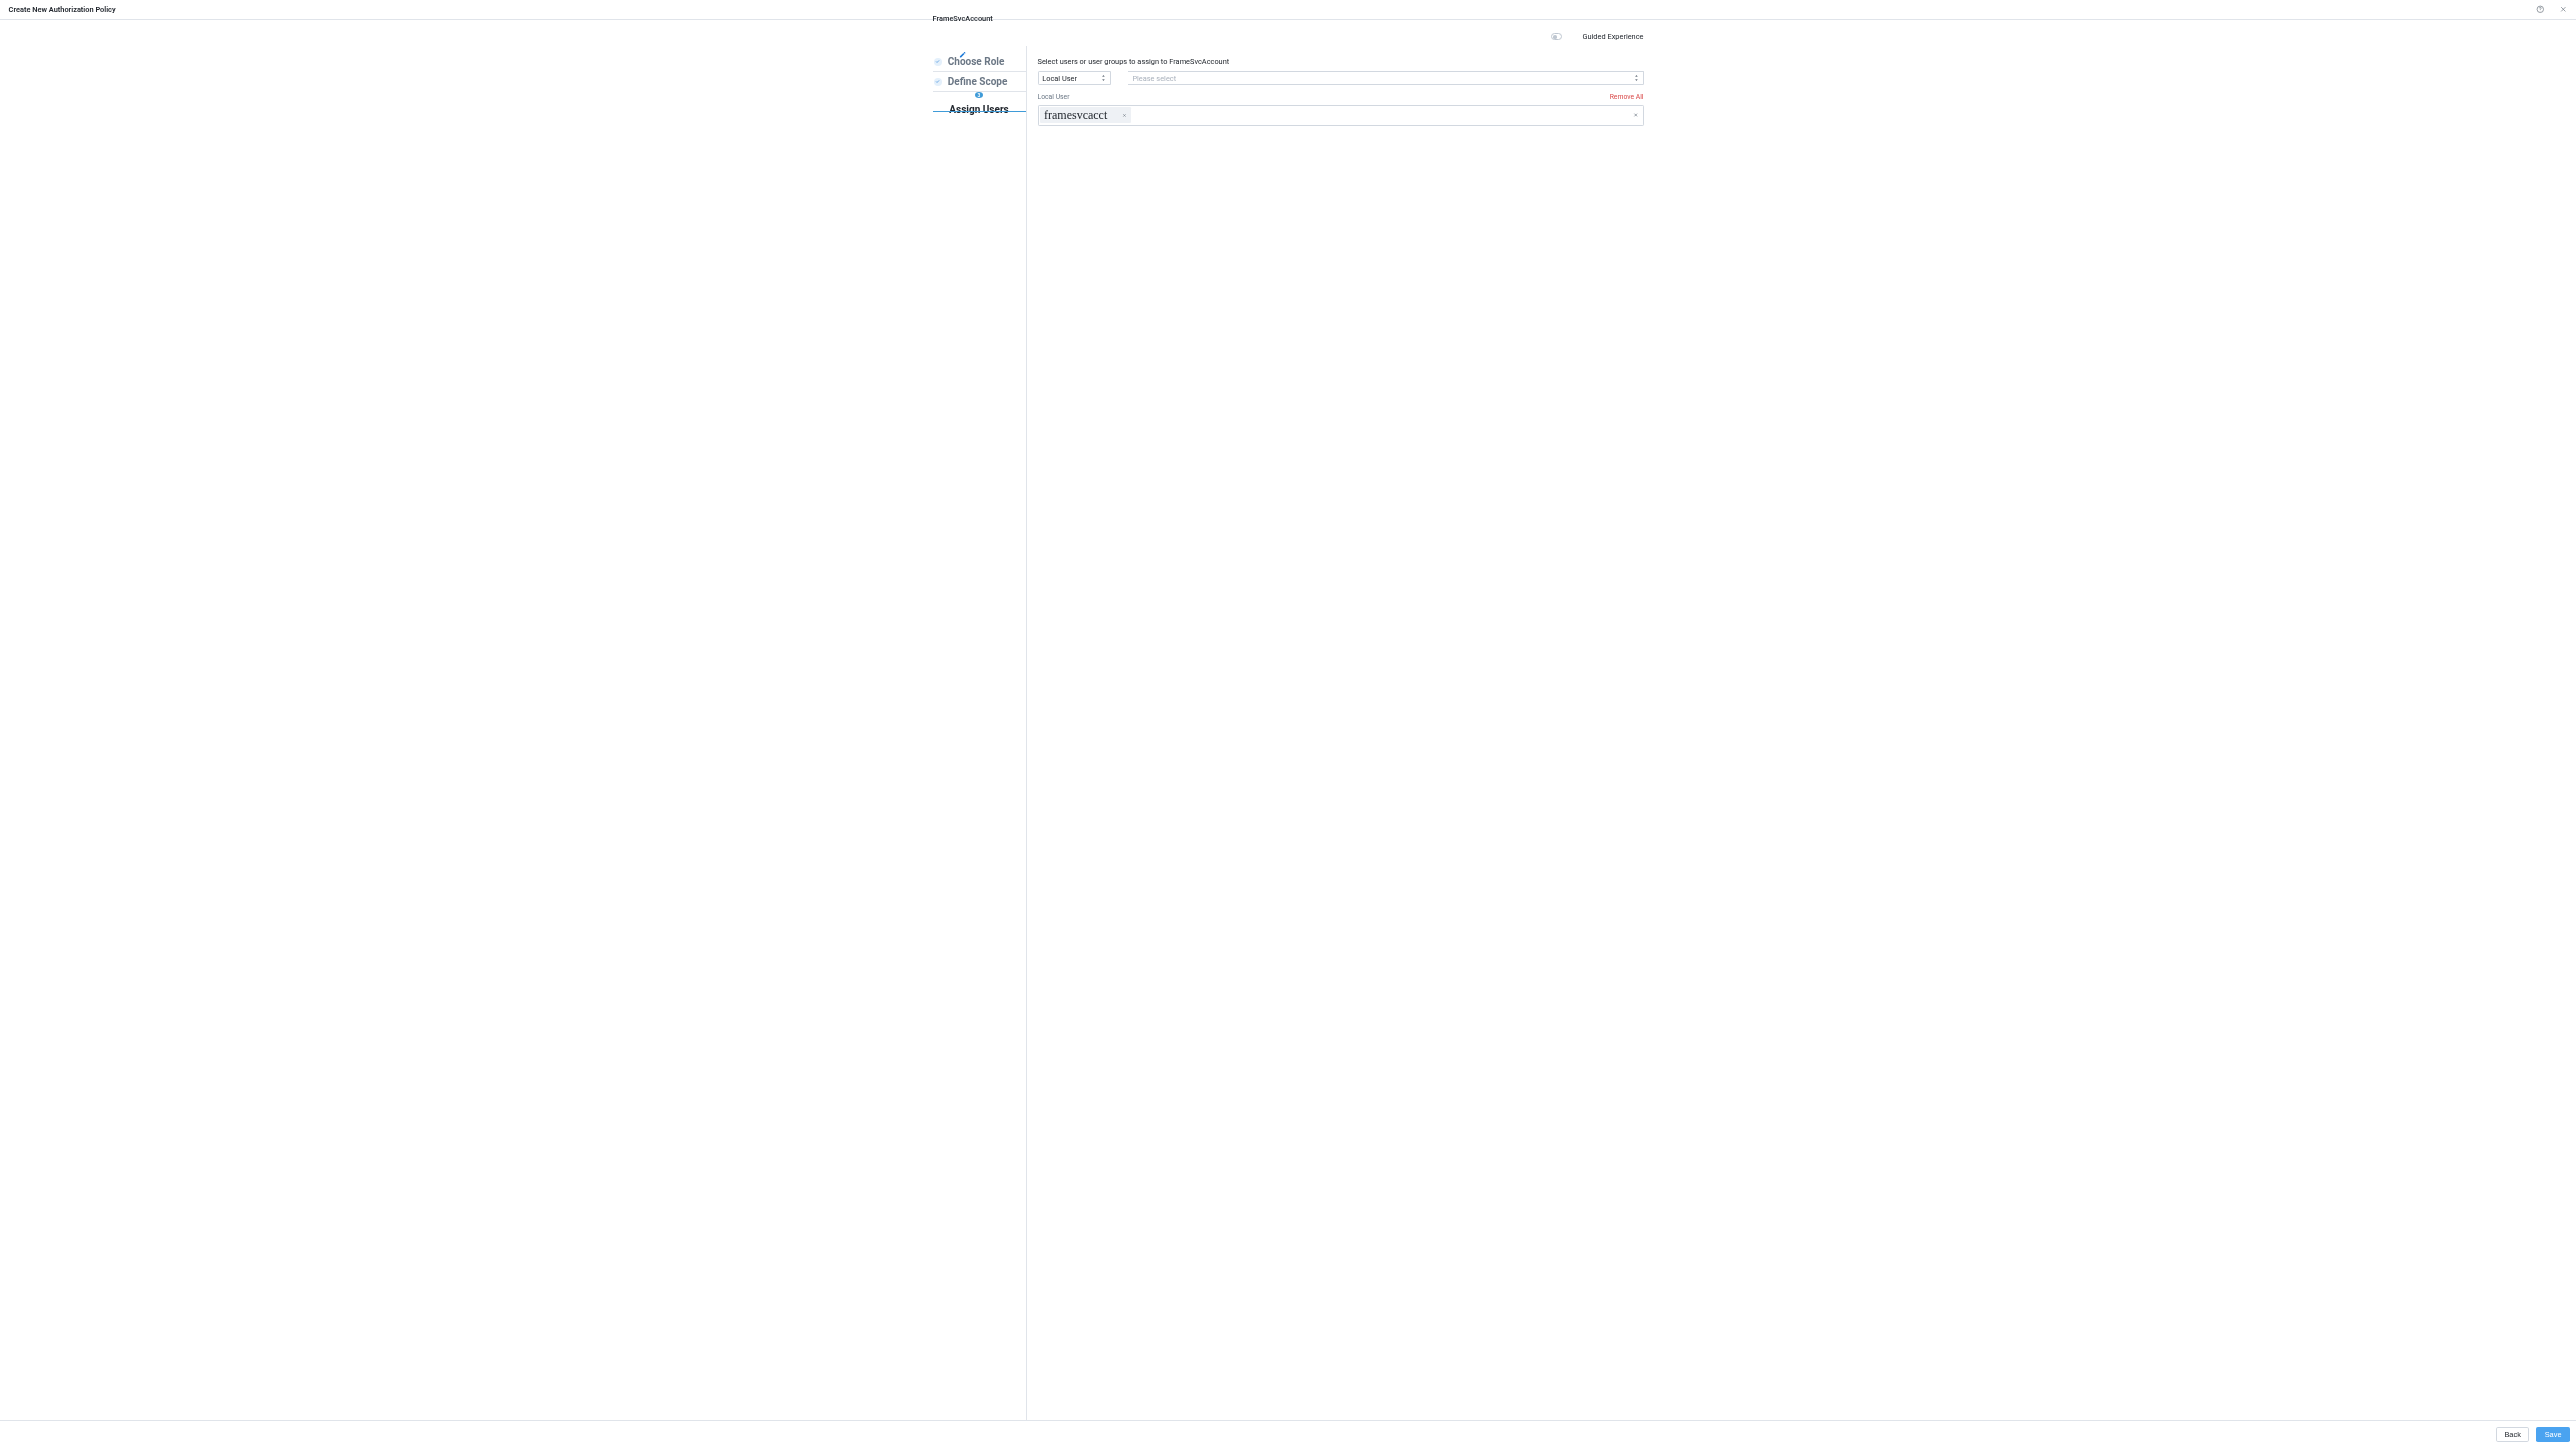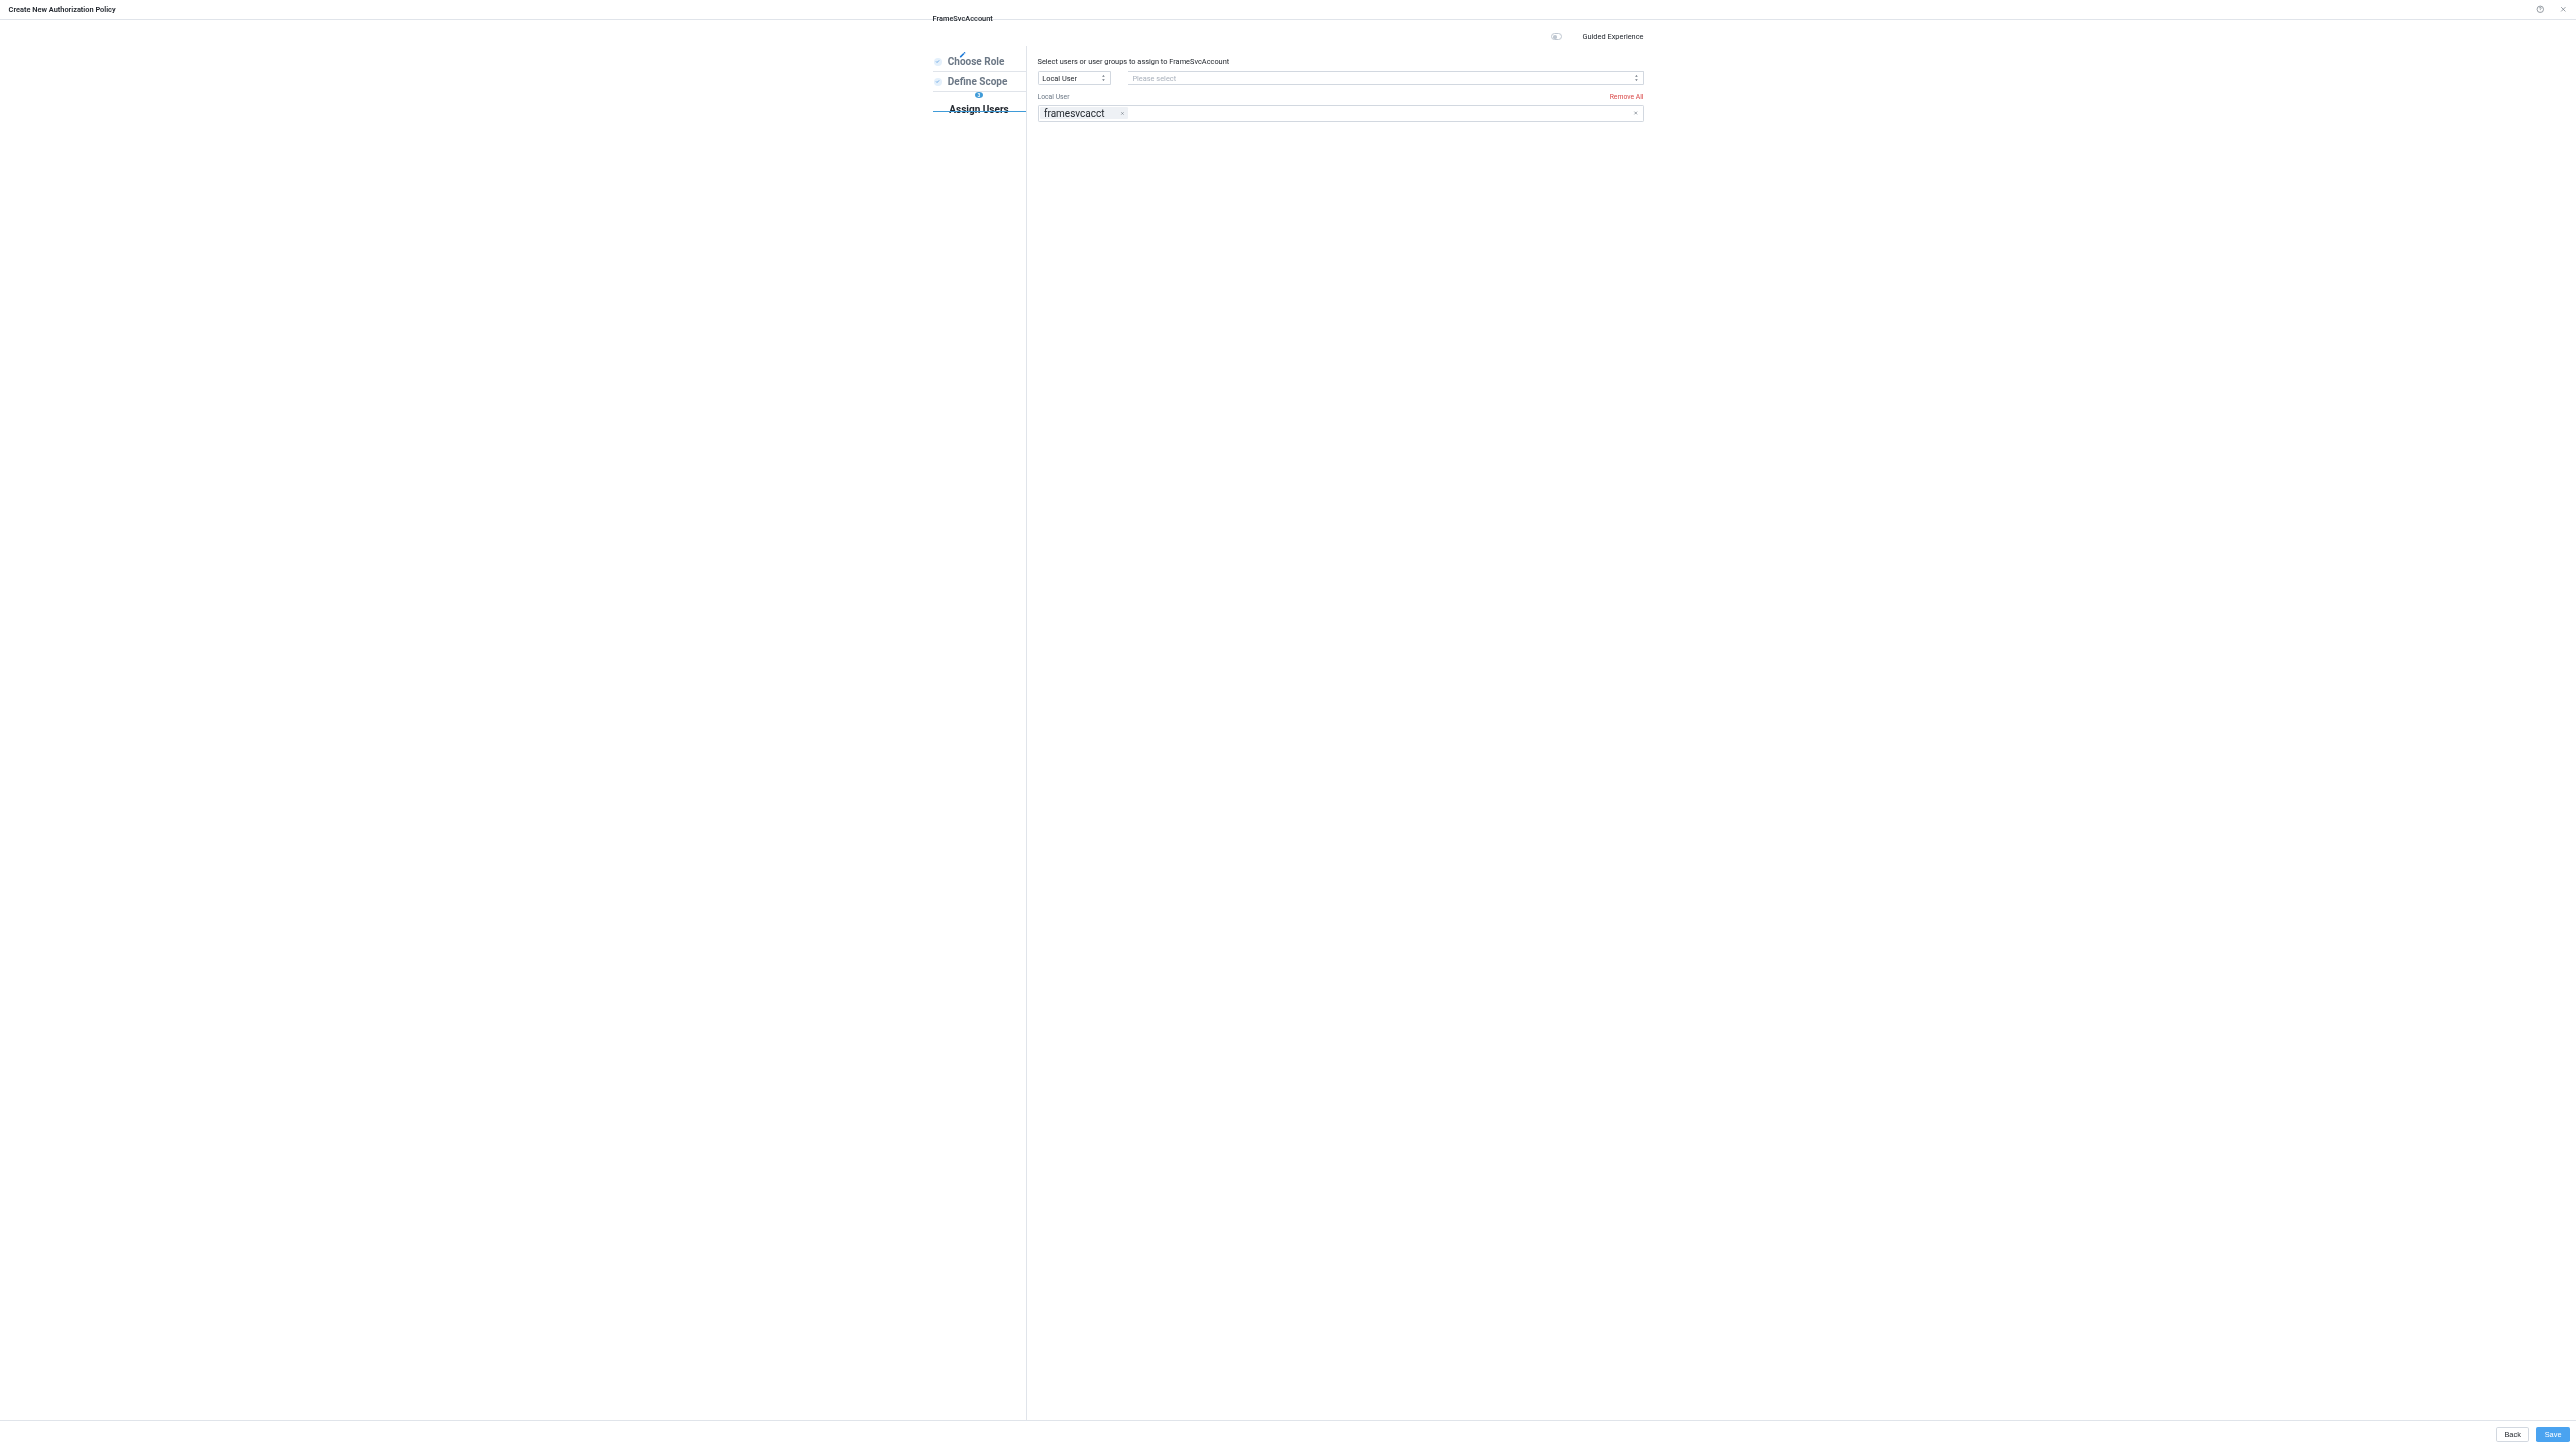--- a/index.html
+++ b/index.html
@@ -107,21 +107,21 @@
   .remove-all{ font-size:6.8px; color: var(--red); cursor:pointer; }
 
   .chip-box{
     width:606px; min-height:13.5px; padding:1.2px 14.8px 1.2px 1.8px;
     border:0.6px solid #d2d8e0; border-radius:1.2px; background:#fff;
     display:flex; align-items:center; gap:2.5px; position:relative;
   }
   .chip{
     display:inline-flex; align-items:center; gap:15px;
     background:#eef1f5; border-radius:1.2px; padding:0.6px 3.7px;
-    font-size:10px; color:var(--text);
+    font-size:12px; color:var(--text);font-family:Liberation Serif, serif;
   }
   .chip .chip-x{ color:#6e7781; cursor:pointer; display:flex;}
   .chip .chip-x svg{ width:4.9px; height:4.9px; }
   .chipbox-x{
     position:absolute; right:3.7px; top:50%; transform:translateY(-50%);
     color:#6e7781; cursor:pointer; display:flex;
   }
   .chipbox-x svg{ width:5.5px; height:5.5px; }
 
   

